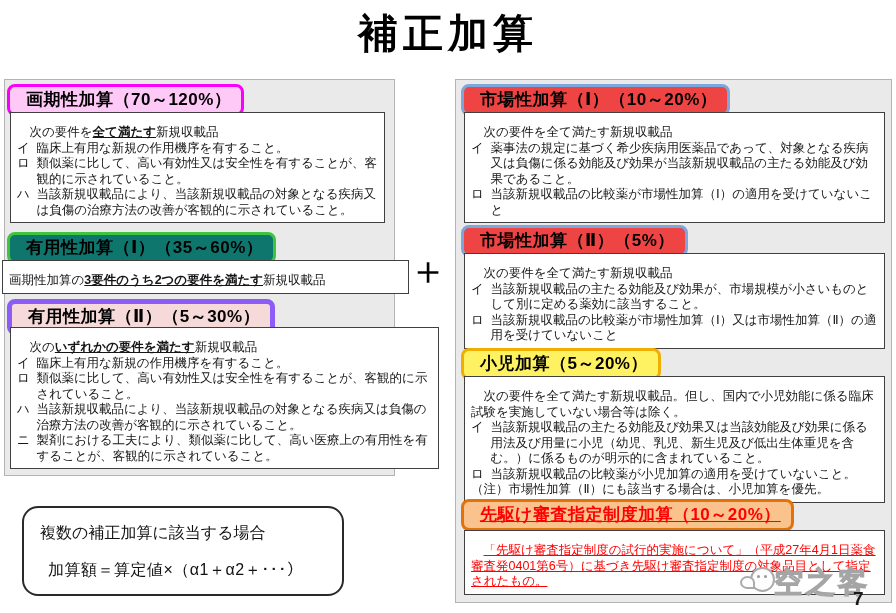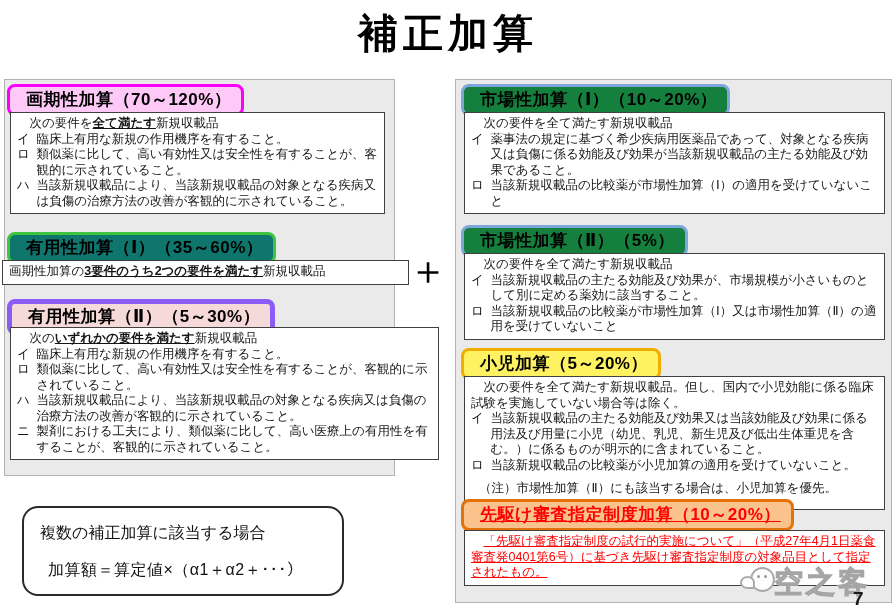--- a/index.html
+++ b/index.html
@@ -9,32 +9,32 @@
   .title { position:absolute; left:0; top:6px; width:896px; text-align:center;
            font-size:40px; font-weight:bold; letter-spacing:5px; color:#000; }
 
   .panel { position:absolute; background:#eaeaea; border:1px solid #b3b3b3; box-sizing:border-box; }
 
   .hdr { position:absolute; border-radius:8px; font-weight:bold; font-size:17px;
          padding:1px 10px 2px 16px; white-space:nowrap; color:#000; letter-spacing:0.5px; }
   .h-kakki { background:#ffc9f7; border:3px solid #fa00fa; }
   .h-yuyo1 { background:#0f766e; border:3px solid #3ec43e; }
   .h-yuyo2 { background:#f6d9d9; border:5px solid #8b5cf6; }
-  .h-shijo { background:#15803d; border:3px solid #7da7dc; }
+  .h-shijo { background:#ef4444; border:3px solid #7da7dc; }
   .h-shoni { background:#fff262; border:3px solid #efae00; }
   .h-saki  { background:#fac28c; border:3px solid #e3720a; color:#ff0000; text-decoration:underline; }
 
   .cbox { position:absolute; background:#ffffff; border:1px solid #404040; box-sizing:border-box;
-          font-size:12.5px; line-height:1.24; padding:3px 6px 4px 6px; color:#151515; }
+          font-size:12.5px; line-height:1.24; padding:12px 6px 4px 6px; color:#151515; }
   .intro { margin:0; text-indent:1em; }
   .em { font-weight:bold; text-decoration:underline; }
   .item { display:flex; margin:0; }
   .item .mk { flex:none; width:1.55em; }
   .item .tx { flex:1; }
-  .note { margin:8px; }
+  .note { margin:0; }
 
   .plus { position:absolute; left:404px; top:243px; width:48px; text-align:center;
           font-size:40px; font-weight:500; color:#000; }
 
   .formula { position:absolute; left:22px; top:506px; width:322px; height:90px;
              background:#fff; border:2px solid #2a2a2a; border-radius:16px; box-sizing:border-box;
              font-size:16px; color:#111; }
   .formula .f1 { margin:15px 0 8px 16px; }
   .formula .f2 { margin:16px 0 0 24px; letter-spacing:0.5px; }
 

